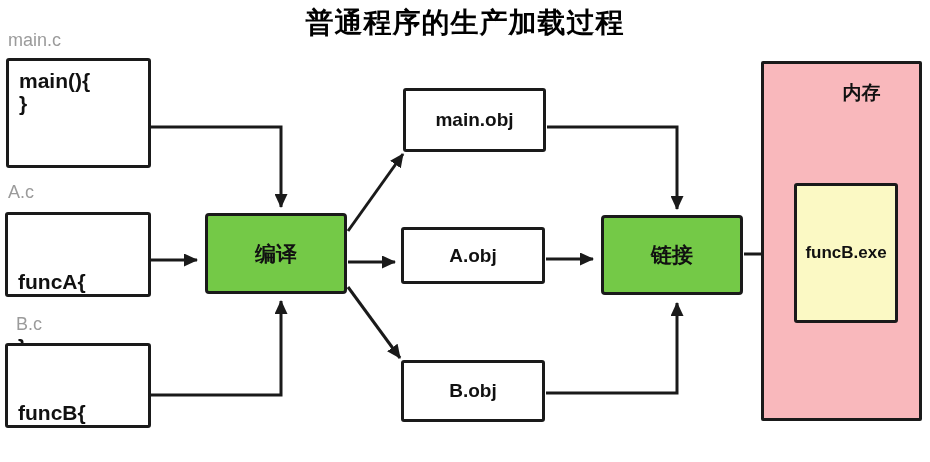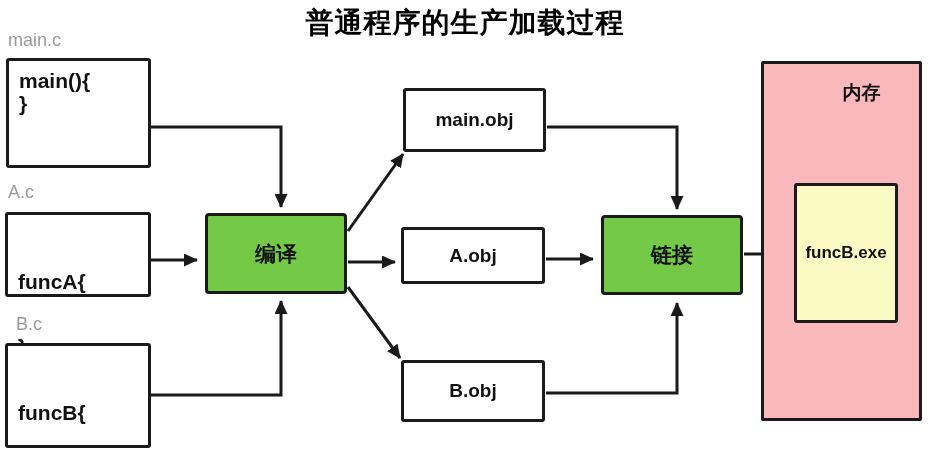--- a/index.html
+++ b/index.html
@@ -42,21 +42,21 @@
   }
   .exe{
     position:absolute;left:30px;top:119px;width:104px;height:140px;
     background:var(--exe_yellow,#fbf9c4);border-width:3px;
     display:flex;align-items:center;justify-content:center;
     font-size:17px;font-weight:bold;
   }
   
   .b-mainc{left:6px;top:58px;width:145px;height:110px;}
   .b-ac{left:5px;top:212px;width:146px;height:85px;}
-  .b-bc{left:5px;top:343px;width:146px;height:105px;}
+  .b-bc{left:5px;top:343px;width:146px;height:85px;}
   .b-compile{left:205px;top:213px;width:142px;height:81px;}
   .b-mainobj{left:403px;top:88px;width:143px;height:64px;}
   .b-aobj{left:401px;top:227px;width:144px;height:57px;}
   .b-bobj{left:401px;top:360px;width:144px;height:62px;}
   .b-link{left:601px;top:215px;width:142px;height:80px;}
   .b-memory{left:761px;top:61px;width:161px;height:360px;}
   .l-mainc{left:8px;top:30px;}
   .l-ac{left:8px;top:182px;}
   .l-bc{left:8px;top:314px;margin-left:8px;}
 </style>

